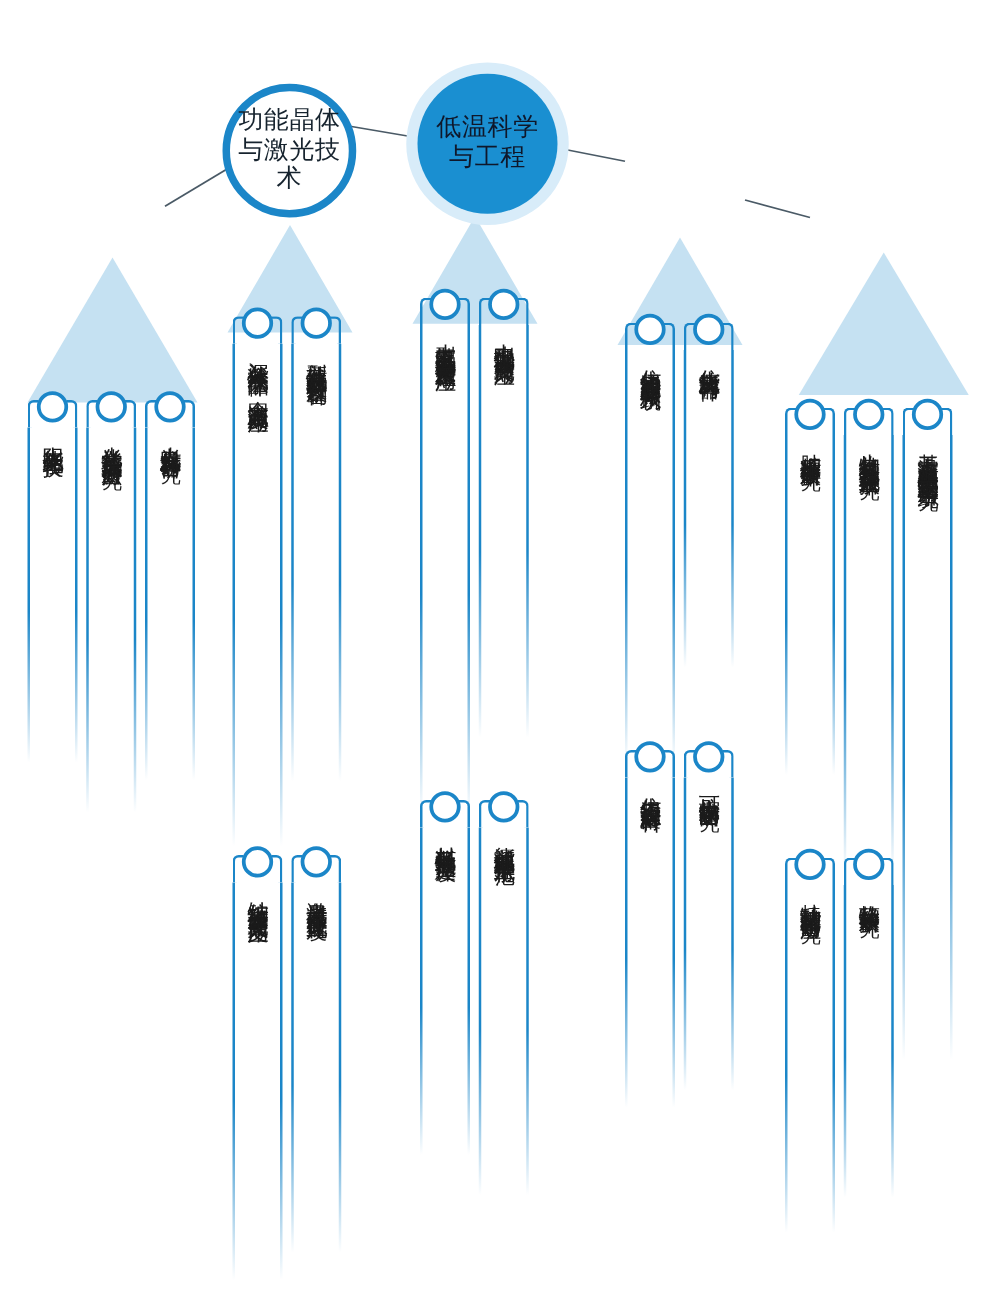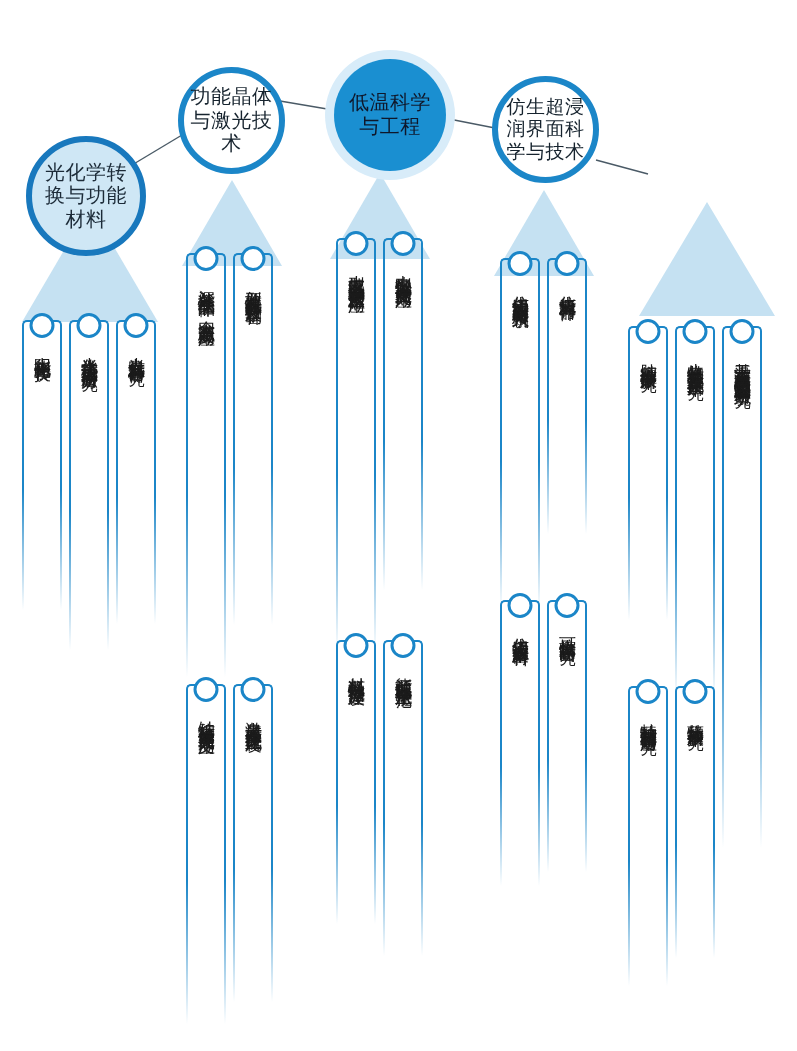--- a/index.html
+++ b/index.html
@@ -111,35 +111,29 @@
 
 <div id="stage">
 
   <svg id="lines" viewBox="0 0 797 1051" width="797" height="1051">
     <line x1="132" y1="165" x2="192" y2="129" stroke="#4a5a66" stroke-width="1.4"></line>
     <line x1="280" y1="101" x2="339" y2="111" stroke="#4a5a66" stroke-width="1.4"></line>
     <line x1="444" y1="118" x2="500" y2="129" stroke="#4a5a66" stroke-width="1.4"></line>
     <line x1="596" y1="160" x2="648" y2="174" stroke="#4a5a66" stroke-width="1.4"></line>
   </svg>
 
-  <div class="hub style-light" style="left:26px;top:136px;width:120px;height:120px;font-size:20px;">
-    <span class="hub-label">光化学转换与功能材料</span>
-  </div>
 
   <div class="hub style-white" style="left:178px;top:67px;width:107px;height:107px;font-size:20px;">
     <span class="hub-label">功能晶体与激光技术</span>
   </div>
 
   <div class="hub style-solid" style="left:334px;top:59px;width:112px;height:112px;font-size:20px;">
     <span class="hub-label">低温科学与工程</span>
   </div>
 
-  <div class="hub style-white" style="left:492px;top:76px;width:107px;height:107px;font-size:19px;">
-    <span class="hub-label">仿生超浸润界面科学与技术</span>
-  </div>
 
 
   <div class="tri" style="left:22px;top:206px;border-left-width:68px;border-right-width:68px;border-bottom-width:116px;"></div>
   <div class="tri" style="left:182px;top:180px;border-left-width:50px;border-right-width:50px;border-bottom-width:86px;"></div>
   <div class="tri" style="left:330px;top:173px;border-left-width:50px;border-right-width:50px;border-bottom-width:86px;"></div>
   <div class="tri" style="left:494px;top:190px;border-left-width:50px;border-right-width:50px;border-bottom-width:86px;"></div>
   <div class="tri" style="left:639px;top:202px;border-left-width:68px;border-right-width:68px;border-bottom-width:114px;"></div>
 
   <div class="tube" style="left:22px;top:312px;">
     <div class="cap">

